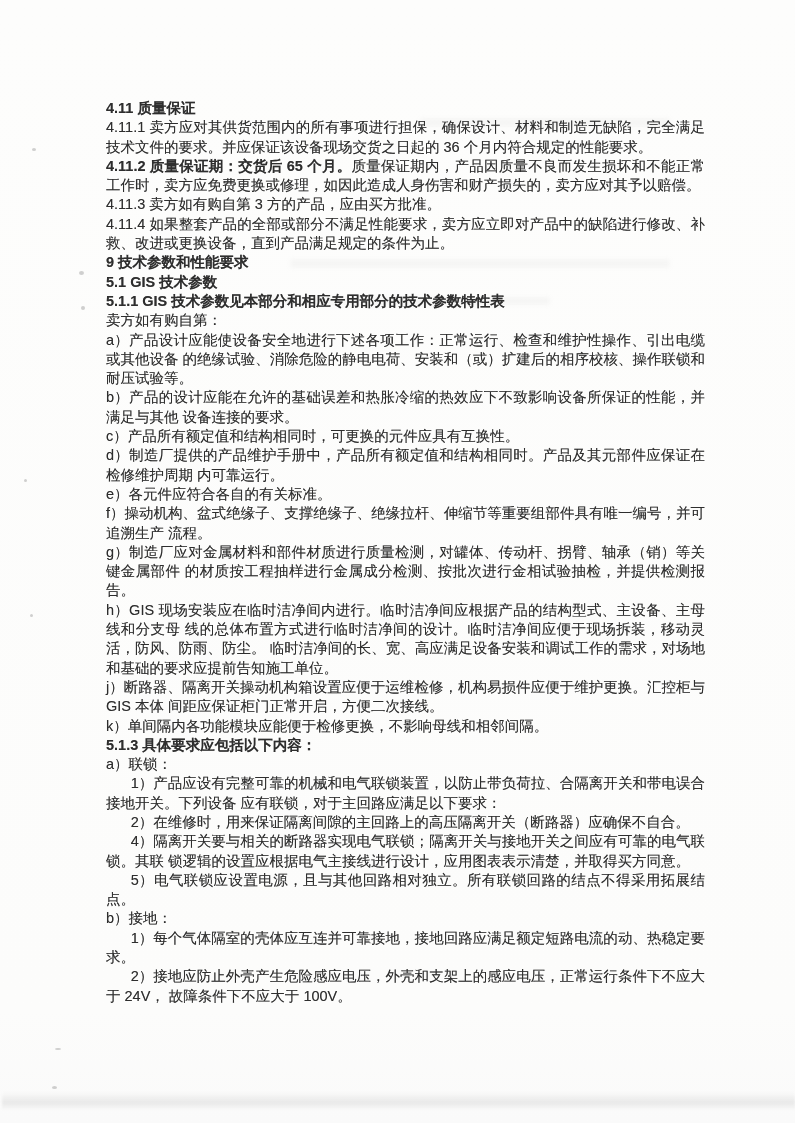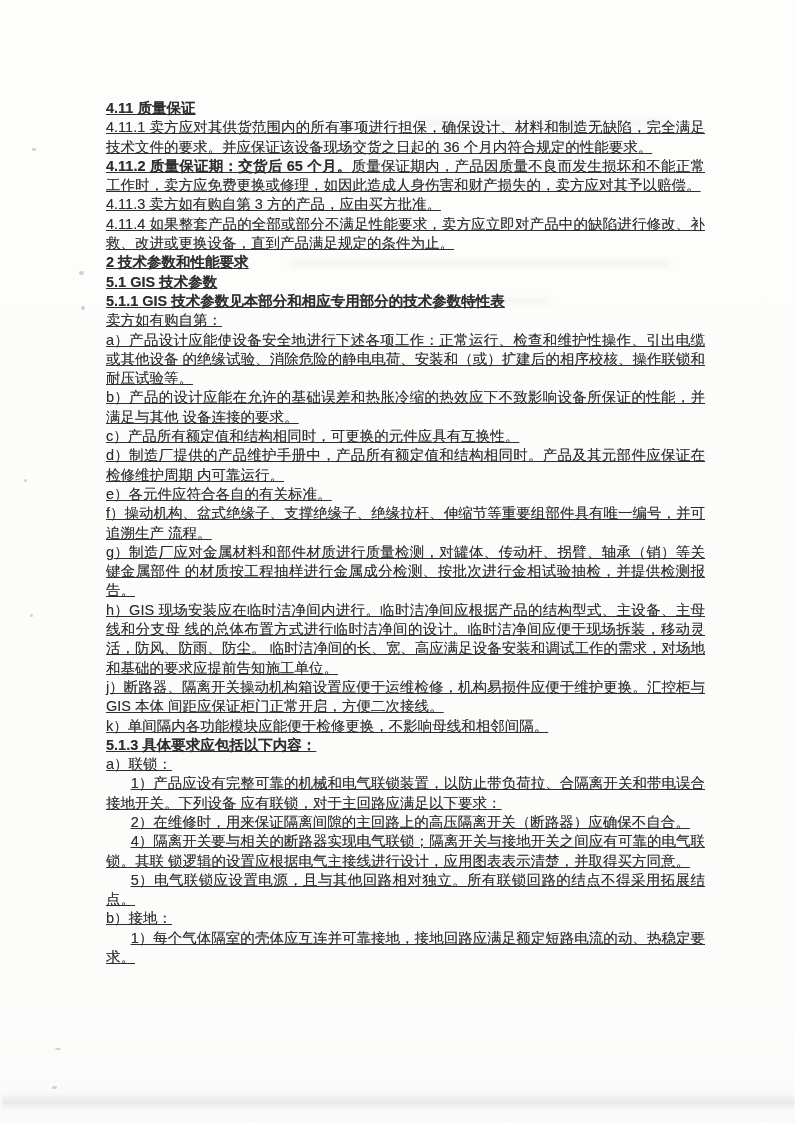--- a/index.html
+++ b/index.html
@@ -22,21 +22,20 @@
   .content {
     position: absolute;
     left: 106px;
     top: 99px;
     width: 599px;
     font-size: 14.5px;
     line-height: 19.3px;
     color: #2e2e2e;
     text-align: justify;
     text-shadow: 0 0 0.6px rgba(45,45,45,0.45);
-    text-decoration: underline;
   }
   .para {
     margin: 0;
     padding: 0;
   }
   .para.sub {
     text-indent: 1.7em;
   }
   .lead-bold {
     font-weight: bold;
@@ -81,21 +80,21 @@
   <div class="ghost g1"></div>
   <div class="ghost g2"></div>
   <div class="ghost g3"></div>
 
   <div class="content">
       <p class="para heading"><span class="lead-bold">4.11 质量保证</span></p>
       <p class="para body"><span>4.11.1 卖方应对其供货范围内的所有事项进行担保，确保设计、材料和制造无缺陷，完全满足技术文件的要求。并应保证该设备现场交货之日起的 36 个月内符合规定的性能要求。</span></p>
       <p class="para body"><span class="lead-bold">4.11.2 质量保证期：交货后 65 个月。</span><span>质量保证期内，产品因质量不良而发生损坏和不能正常工作时，卖方应免费更换或修理，如因此造成人身伤害和财产损失的，卖方应对其予以赔偿。</span></p>
       <p class="para body"><span>4.11.3 卖方如有购自第 3 方的产品，应由买方批准。</span></p>
       <p class="para body"><span>4.11.4 如果整套产品的全部或部分不满足性能要求，卖方应立即对产品中的缺陷进行修改、补救、改进或更换设备，直到产品满足规定的条件为止。</span></p>
-      <p class="para heading"><span class="lead-bold">2 技术参数和性能要求</span></p>
+      <p class="para heading"><span class="lead-bold">9 技术参数和性能要求</span></p>
       <p class="para heading"><span class="lead-bold">5.1 GIS 技术参数</span></p>
       <p class="para heading"><span class="lead-bold">5.1.1 GIS 技术参数见本部分和相应专用部分的技术参数特性表</span></p>
       <p class="para body"><span>卖方如有购自第：</span></p>
       <p class="para body"><span>a）产品设计应能使设备安全地进行下述各项工作：正常运行、检查和维护性操作、引出电缆或其他设备 的绝缘试验、消除危险的静电电荷、安装和（或）扩建后的相序校核、操作联锁和耐压试验等。</span></p>
       <p class="para body"><span>b）产品的设计应能在允许的基础误差和热胀冷缩的热效应下不致影响设备所保证的性能，并满足与其他 设备连接的要求。</span></p>
       <p class="para body"><span>c）产品所有额定值和结构相同时，可更换的元件应具有互换性。</span></p>
       <p class="para body"><span>d）制造厂提供的产品维护手册中，产品所有额定值和结构相同时。产品及其元部件应保证在检修维护周期 内可靠运行。</span></p>
       <p class="para body"><span>e）各元件应符合各自的有关标准。</span></p>
       <p class="para body"><span>f）操动机构、盆式绝缘子、支撑绝缘子、绝缘拉杆、伸缩节等重要组部件具有唯一编号，并可追溯生产 流程。</span></p>
       <p class="para body"><span>g）制造厂应对金属材料和部件材质进行质量检测，对罐体、传动杆、拐臂、轴承（销）等关键金属部件 的材质按工程抽样进行金属成分检测、按批次进行金相试验抽检，并提供检测报告。</span></p>
@@ -103,20 +102,21 @@
       <p class="para body"><span>j）断路器、隔离开关操动机构箱设置应便于运维检修，机构易损件应便于维护更换。汇控柜与 GIS 本体 间距应保证柜门正常开启，方便二次接线。</span></p>
       <p class="para body"><span>k）单间隔内各功能模块应能便于检修更换，不影响母线和相邻间隔。</span></p>
       <p class="para heading"><span class="lead-bold">5.1.3 具体要求应包括以下内容：</span></p>
       <p class="para body"><span>a）联锁：</span></p>
       <p class="para sub"><span>1）产品应设有完整可靠的机械和电气联锁装置，以防止带负荷拉、合隔离开关和带电误合接地开关。下列设备 应有联锁，对于主回路应满足以下要求：</span></p>
       <p class="para sub"><span>2）在维修时，用来保证隔离间隙的主回路上的高压隔离开关（断路器）应确保不自合。</span></p>
       <p class="para sub"><span>4）隔离开关要与相关的断路器实现电气联锁；隔离开关与接地开关之间应有可靠的电气联锁。其联 锁逻辑的设置应根据电气主接线进行设计，应用图表表示清楚，并取得买方同意。</span></p>
       <p class="para sub"><span>5）电气联锁应设置电源，且与其他回路相对独立。所有联锁回路的结点不得采用拓展结点。</span></p>
       <p class="para body"><span>b）接地：</span></p>
       <p class="para sub"><span>1）每个气体隔室的壳体应互连并可靠接地，接地回路应满足额定短路电流的动、热稳定要求。</span></p>
+      <p class="para sub"><span>2）接地应防止外壳产生危险感应电压，外壳和支架上的感应电压，正常运行条件下不应大于 24V， 故障条件下不应大于 100V。</span></p>
     </div>
 
   <span class="speck s1"></span>
   <span class="speck s2"></span>
   <span class="speck s3"></span>
   <span class="speck s4"></span>
   <span class="speck s5"></span>
   <span class="speck s6"></span>
   <span class="speck s7"></span>
 

